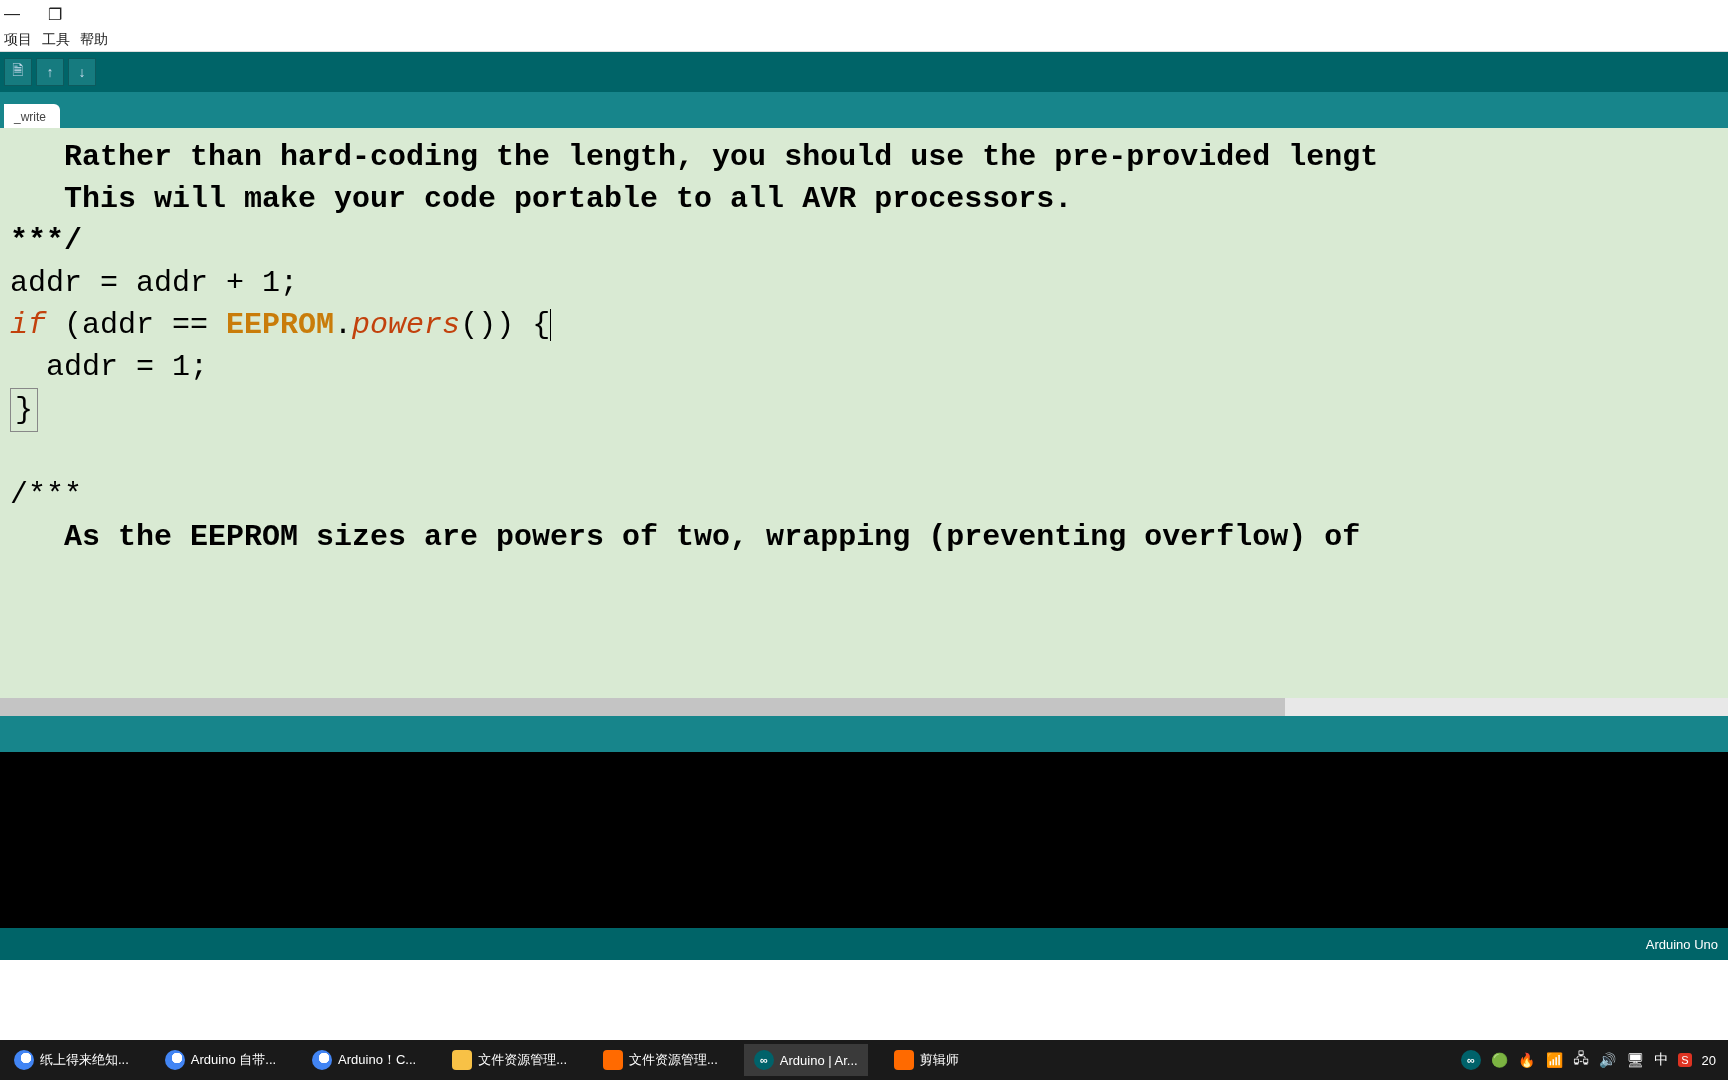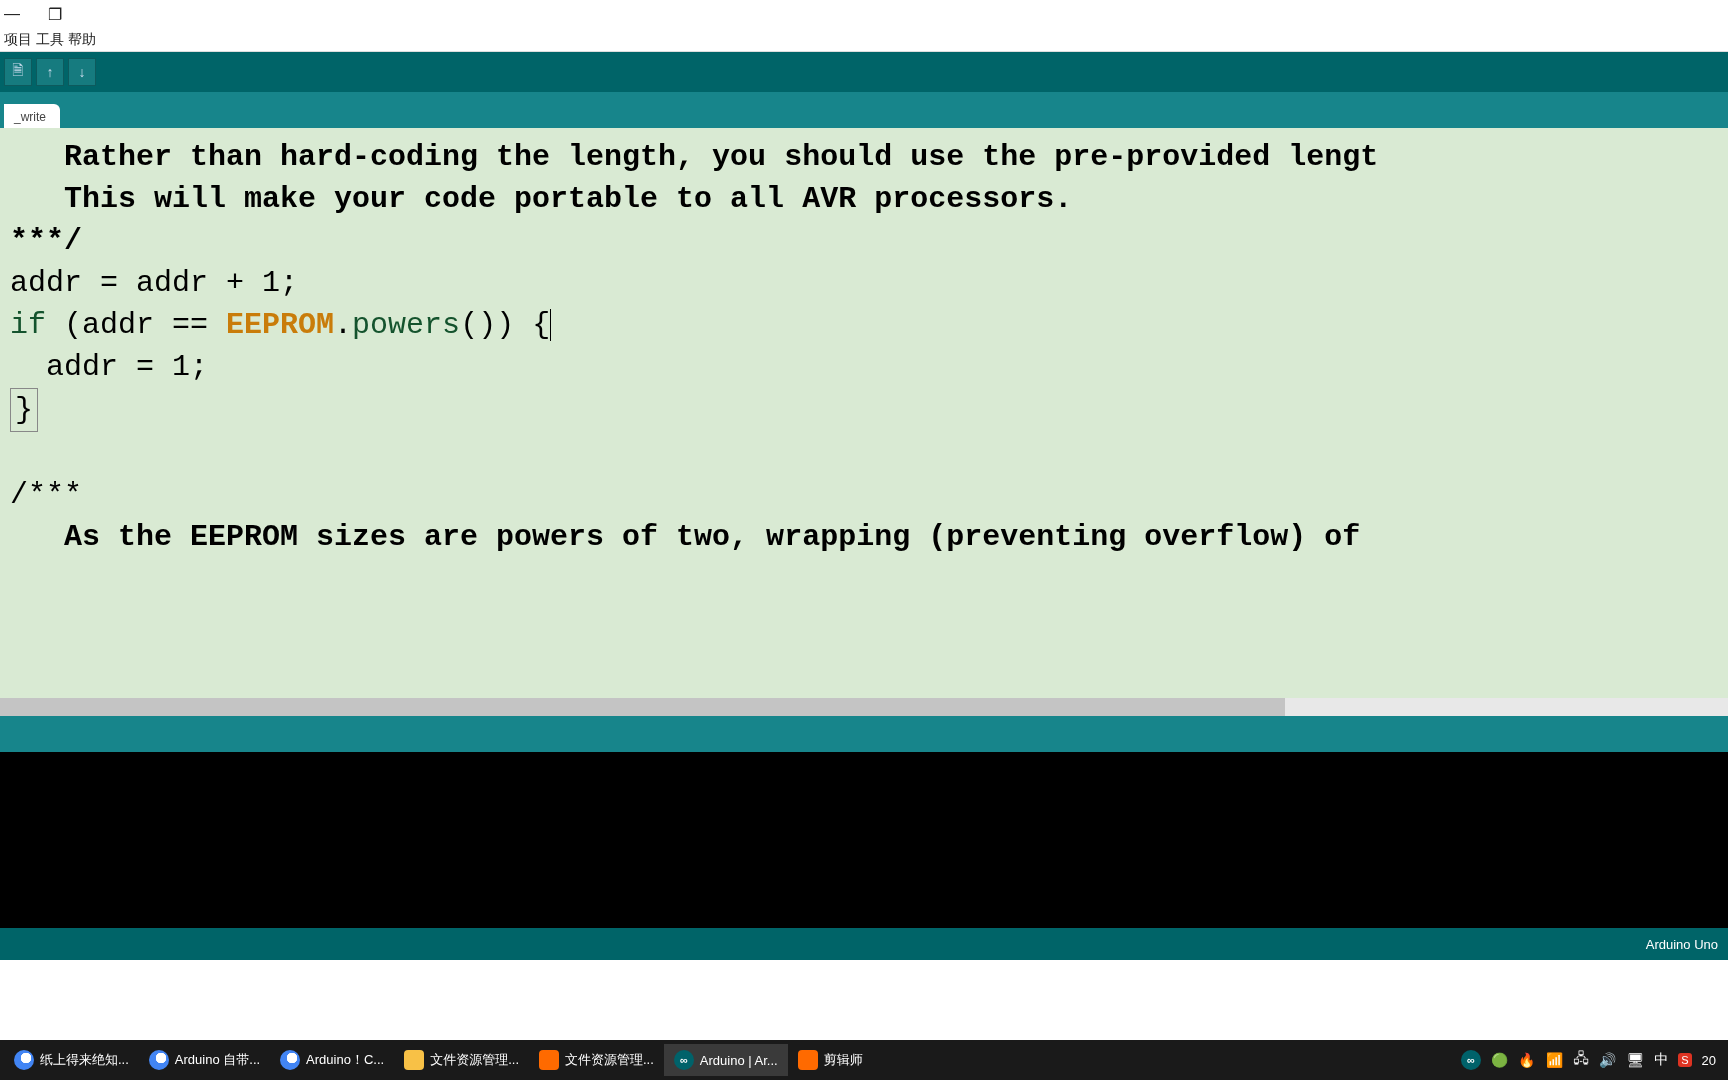--- a/index.html
+++ b/index.html
@@ -23,20 +23,21 @@
 .title-bar .title-text { flex: 1; padding-left: 2px; }
 .title-bar .win-controls { display: flex; gap: 28px; padding-right: 10px; }
 .title-bar .win-controls span { font-size: 16px; color: #222; }
 .menu-bar {
   height: 24px;
   background: #fff;
   display: flex;
   align-items: center;
   padding: 0 2px;
   font-size: 14px;
+  gap: 6px;
   color: #222;
   border-bottom: 1px solid #ddd;
 }
 .menu-bar span { padding: 0 2px; }
 .toolbar {
   height: 40px;
   background: #006468;
   display: flex;
   align-items: center;
   padding: 0 4px;
@@ -74,21 +75,21 @@
   font-size: 30px;
   font-weight: bold;
   height: 570px;
   padding: 8px 10px 0 10px;
   line-height: 1.4;
   white-space: pre;
   overflow: hidden;
 }
 .code-area .normal { font-weight: normal; }
 .code-area .keyword { color: #c97c0a; font-weight: bold; }
-.code-area .method { color: #14532d; font-weight: normal; }
+.code-area .method { color: #c2410c; font-weight: normal; font-style: italic; }
 .code-area .brace-hl {
   display: inline-block;
   border: 1px solid #888;
   padding: 0 4px;
   font-weight: normal;
 }
 .cursor-line {
   display: inline-block;
   border-left: 1px solid #000;
   height: 32px;
@@ -128,21 +129,21 @@
 .taskbar {
   position: absolute;
   bottom: 0;
   left: 0;
   right: 0;
   height: 40px;
   background: #1a1a1a;
   display: flex;
   align-items: center;
   padding: 0 4px;
-  gap: 0;
+  gap: 16px;
 }
 .task-item {
   display: flex;
   align-items: center;
   gap: 6px;
   color: #fff;
   font-size: 13px;
   padding: 4px 10px;
   height: 32px;
   max-width: 160px;

